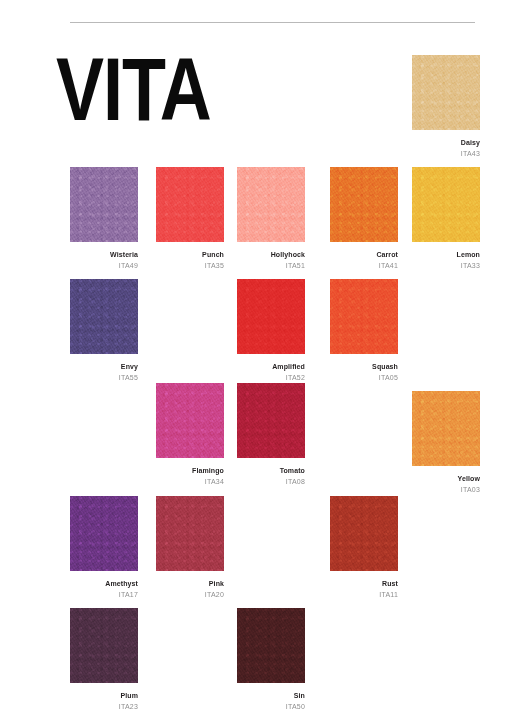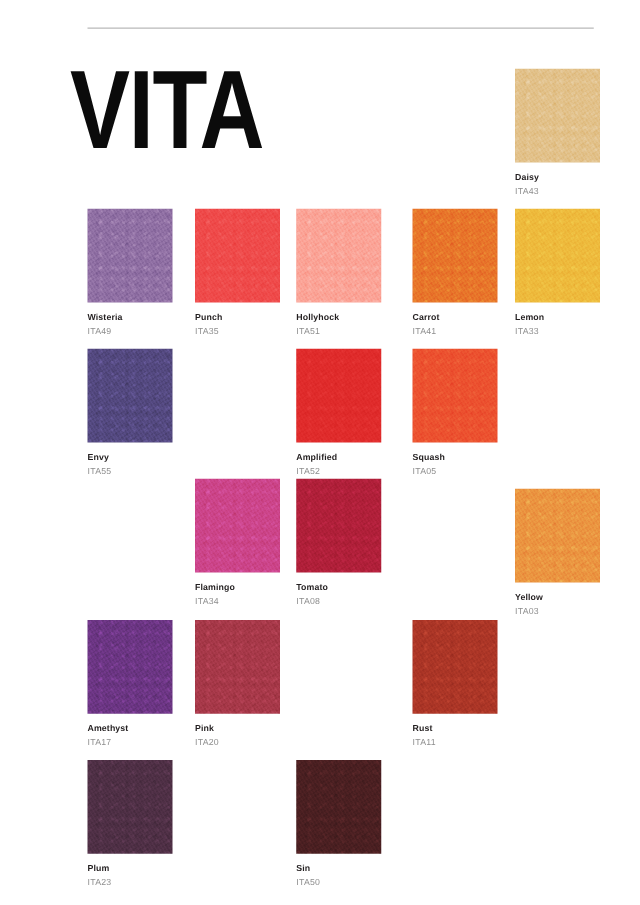--- a/index.html
+++ b/index.html
@@ -11,20 +11,21 @@
     width: 512px;
     height: 724px;
     position: relative;
     font-family: "Liberation Sans", sans-serif;
     overflow: hidden;
   }
   #page {
     position: absolute;
     inset: 0;
     background: #ffffff;
+    text-align: right;
   }
   .top-rule {
     position: absolute;
     left: 70px;
     top: 22px;
     width: 405px;
     height: 1px;
     background: #b9b9b9;
   }
   .wordmark {

